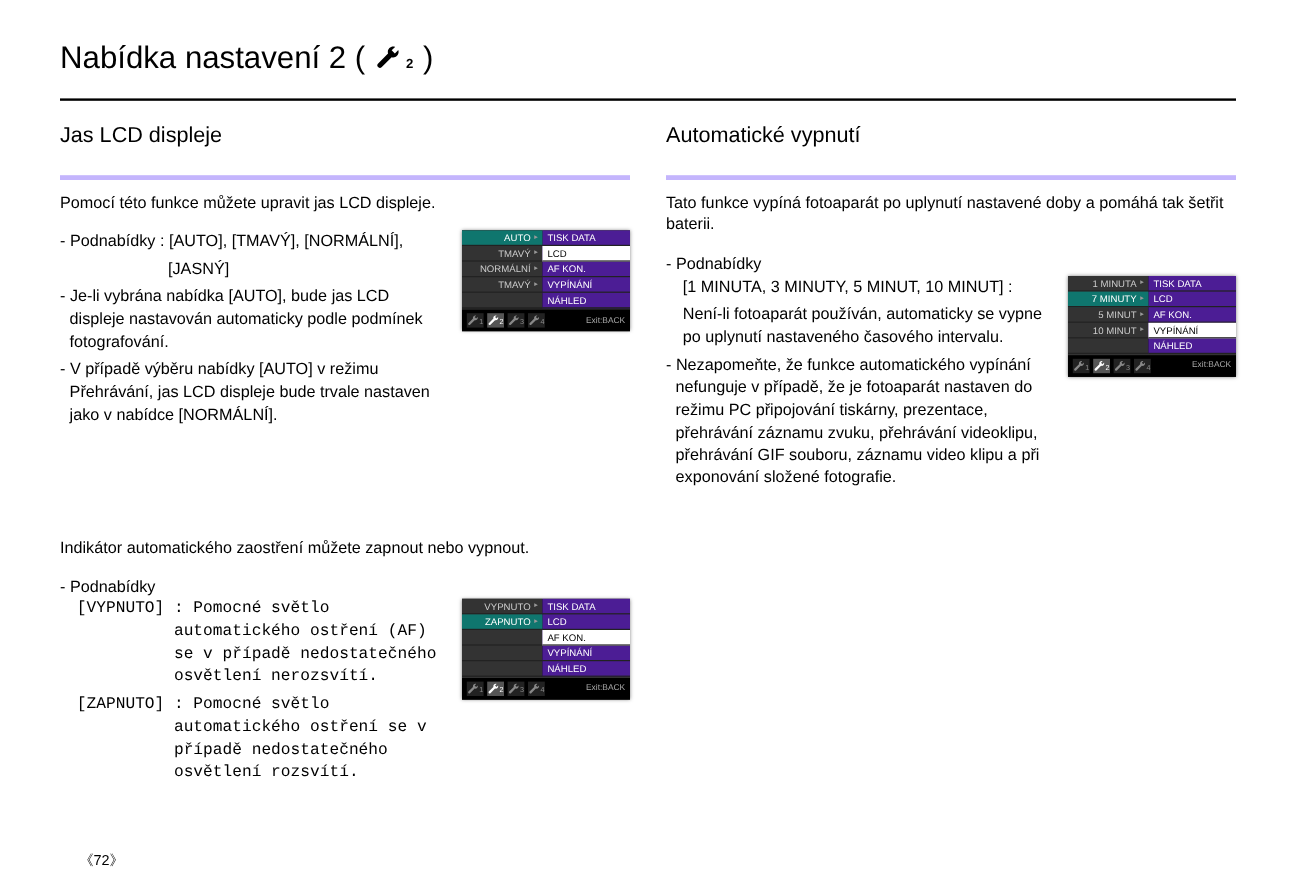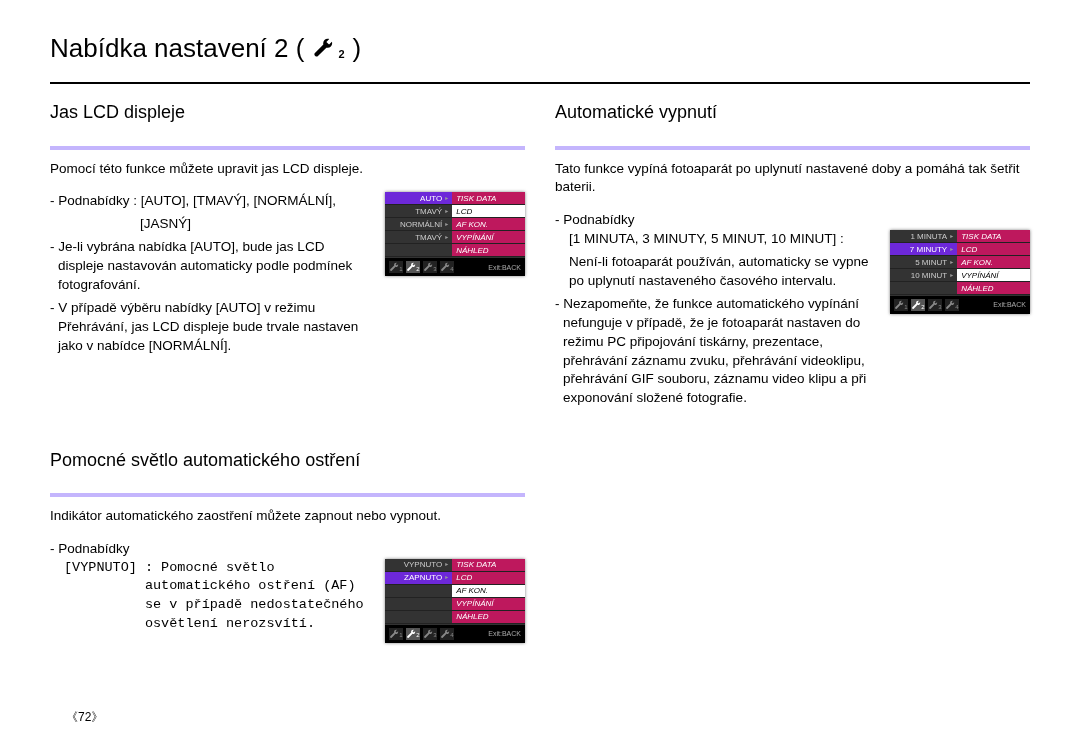--- a/index.html
+++ b/index.html
@@ -91,34 +91,34 @@
     box-shadow: 0 0 3px rgba(0,0,0,0.5);
   }
   .cam-menu {
     display: flex;
   }
   .cam-col-left, .cam-col-right {
     display: flex;
     flex-direction: column;
   }
   .cam-col-left { width: 48%; background: #333; }
-  .cam-col-right { width: 52%; background: #be185d; font-style: italic; }
+  .cam-col-right { width: 52%; background: #4c1d95; }
   .cam-item {
     padding: 2px 4px;
     color: #ccc;
     text-align: right;
     border-bottom: 1px solid #222;
     height: 13px;
     display: flex;
     align-items: center;
     justify-content: flex-end;
     position: relative;
   }
   .cam-col-right .cam-item { justify-content: flex-start; text-align: left; color: #fff; }
-  .cam-item.sel-left { background: #6d28d9; color: #fff; }
+  .cam-item.sel-left { background: #0f766e; color: #fff; }
   .cam-item.sel-right { background: #fff; color: #000; }
   .cam-item.arrow::after {
     content: '▸';
     font-size: 6px;
     margin-left: 3px;
     color: #999;
   }
   .cam-footer {
     display: flex;
     align-items: center;
@@ -228,29 +228,32 @@
                   <span style="font-size:6px;position:relative;top:2px">4</span>
                 </div>
               </div>
               <div class="cam-exit">Exit:BACK</div>
             </div>
           </div>
       </div>
     </div>
 
     <div class="section" style="margin-top:60px">
-      <h2 class="section-heading">Pomocné světlo automatického ostření</h2>
       <p class="intro">Indikátor automatického zaostření můžete zapnout nebo vypnout.</p>
       <div>
         <p>- Podnabídky</p>
         <div class="sub-body">
           <div class="sub-text indent">
             <div class="def-row">
               <span class="def-term">[VYPNUTO]</span>
               <span class="def-desc">: Pomocné světlo automatického ostření (AF) se v případě nedostatečného osvětlení nerozsvítí.</span>
+            </div>
+            <div class="def-row">
+              <span class="def-term">[ZAPNUTO]</span>
+              <span class="def-desc">: Pomocné světlo automatického ostření se v případě nedostatečného osvětlení rozsvítí.</span>
             </div>
           </div>
           <div class="cam">
               <div class="cam-menu">
                 <div class="cam-col-left">
                   <div class="cam-item arrow">VYPNUTO</div>
                   <div class="cam-item sel-left arrow">ZAPNUTO</div>
                   <div class="cam-item"></div>
                   <div class="cam-item"></div>
                   <div class="cam-item"></div>

